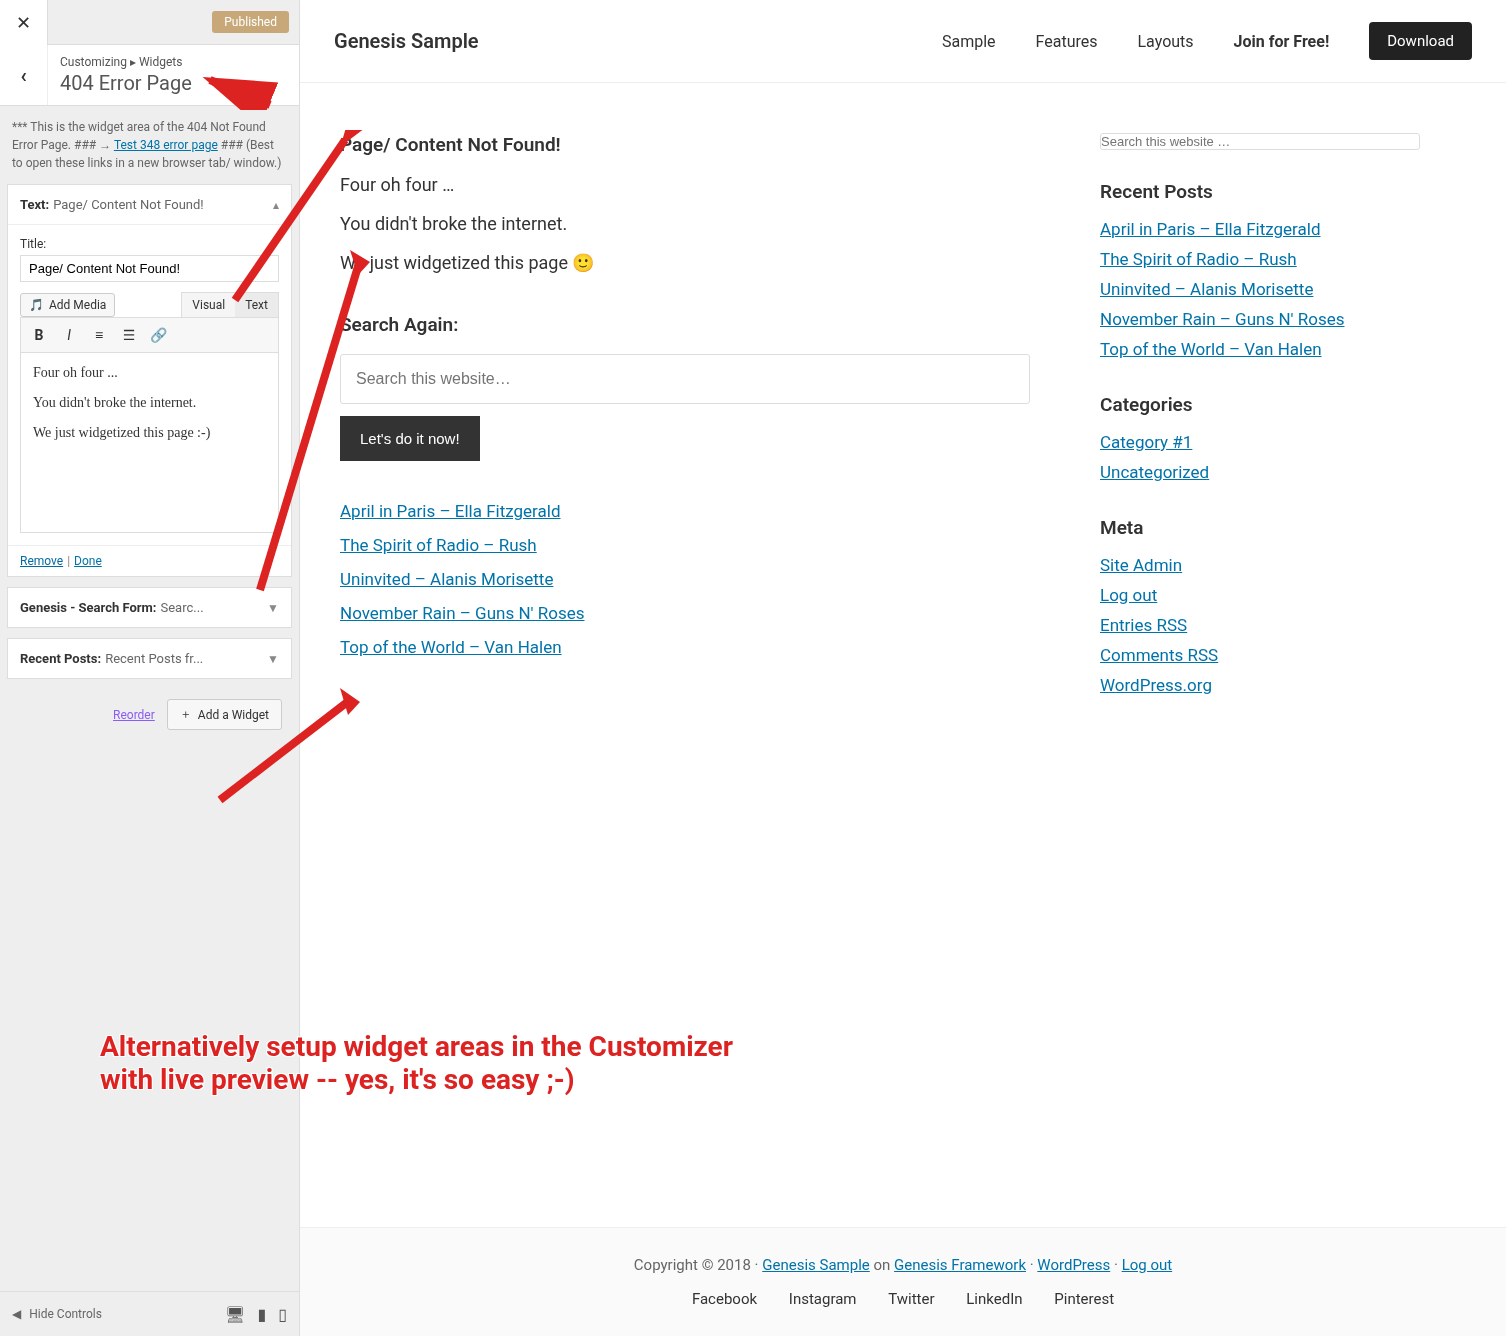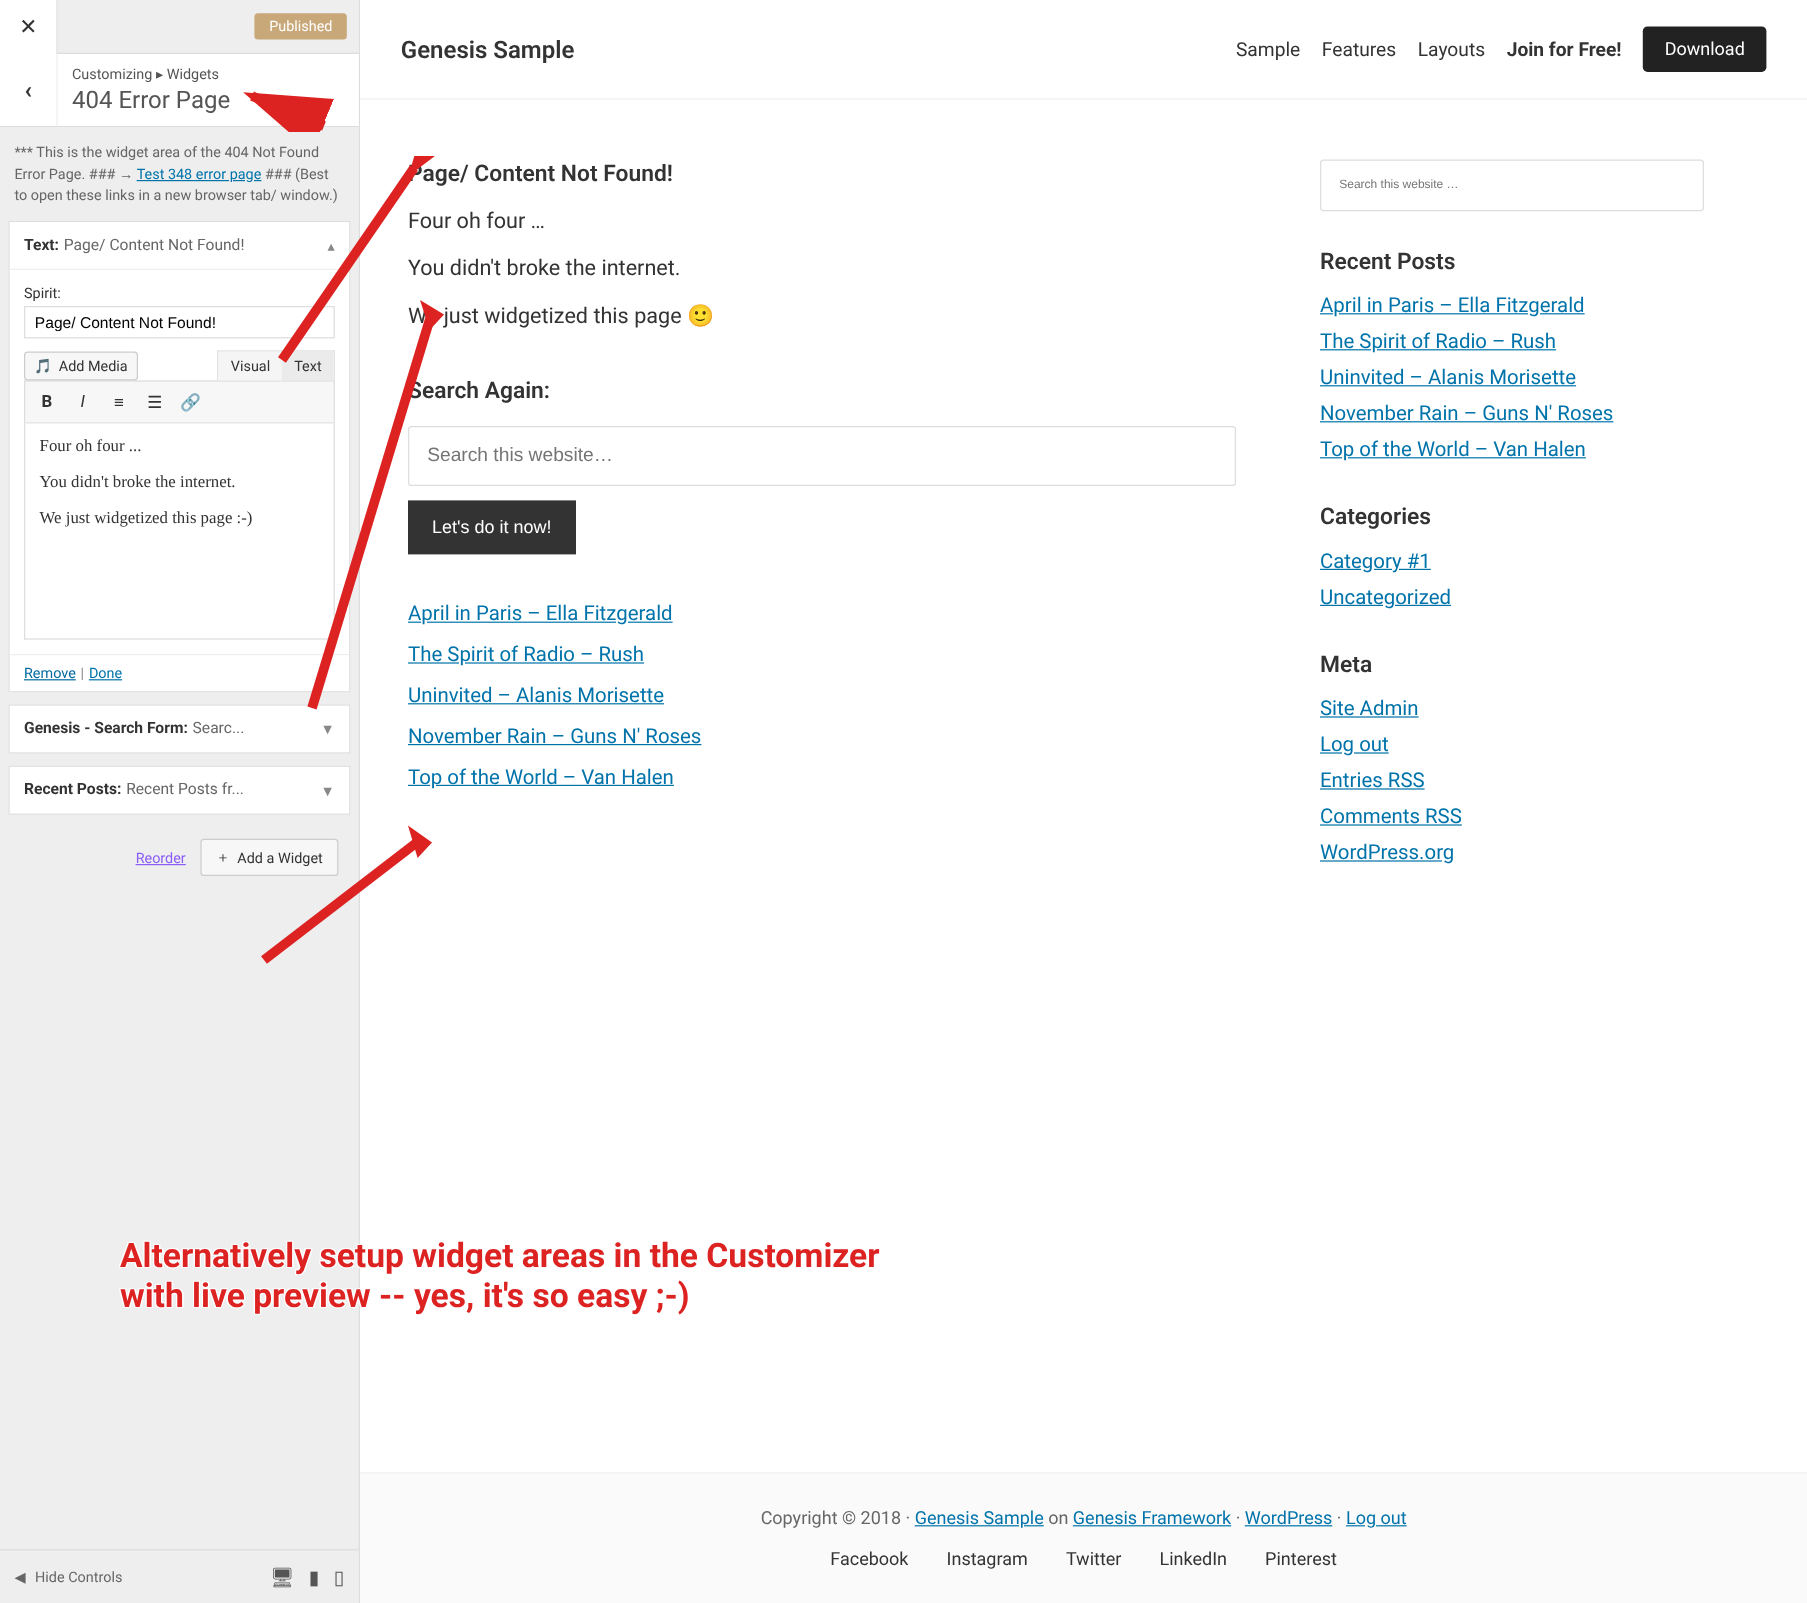--- a/index.html
+++ b/index.html
@@ -41,36 +41,36 @@
 .cz-bottom-actions { display: flex; justify-content: flex-end; align-items: center; padding: 10px; gap: 12px; }
 .reorder-link { color: #8b5cf6; text-decoration: underline; font-size: 12px; cursor: pointer; }
 .addwidget-btn { border: 1px solid #ccc; background: #f7f7f7; padding: 6px 12px; font-size: 12px; border-radius: 3px; cursor: pointer; display: flex; align-items: center; gap: 6px; }
 .cz-footer { position: absolute; bottom: 0; left: 0; right: 0; height: 45px; border-top: 1px solid #ddd; background: #eee; display: flex; align-items: center; padding: 0 12px; }
 .hide-ctrls { display: flex; align-items: center; gap: 8px; color: #666; cursor: pointer; font-size: 12px; }
 .device-icons { margin-left: auto; display: flex; gap: 12px; }
 .device-icons span { font-size: 16px; cursor: pointer; color: #555; }
 .preview { flex: 1; background: #fff; display: flex; flex-direction: column; overflow: hidden; }
 .pv-header { display: flex; align-items: center; padding: 22px 34px; border-bottom: 1px solid #eee; }
 .pv-site-title { font-size: 20px; font-weight: 600; color: #333; }
-.pv-nav { margin-left: auto; display: flex; align-items: center; gap: 18px; }
+.pv-nav { margin-left: auto; display: flex; align-items: center; gap: 40px; }
 .pv-nav a { color: #333; text-decoration: none; font-size: 16px; }
 .pv-nav a.bold { font-weight: bold; }
 .pv-dl-btn { background: #222; color: #fff; padding: 10px 18px; border-radius: 4px; font-size: 15px; cursor: pointer; }
 .pv-body { display: flex; padding: 50px 40px; gap: 70px; flex: 1; }
 .pv-main { flex: 1; max-width: 690px; }
 .pv-main h3 { font-size: 19px; font-weight: 600; margin-bottom: 18px; color: #333; }
 .pv-main p { font-size: 18px; color: #333; margin-bottom: 18px; }
 .pv-main .section { margin-bottom: 40px; }
 .pv-search-input { width: 100%; border: 1px solid #ddd; padding: 15px; font-size: 16px; margin-bottom: 12px; border-radius: 3px; }
 .pv-search-btn { background: #333; color: #fff; border: none; padding: 14px 20px; font-size: 15px; cursor: pointer; }
 .pv-main ul { list-style: none; }
 .pv-main ul li { margin-bottom: 14px; }
 .pv-main a, .pv-side a { color: #0073aa; text-decoration: underline; font-size: 17px; }
 .pv-side { width: 320px; }
-.pv-side-search { width: 100%; border: 1px solid #ddd; padding: 15px; font-size: 10px; border-radius: 3px; margin-bottom: 30px; }
+.pv-side-search { width: 100%; border: 1px solid #ddd; font-size: 13px; border-radius: 3px; margin-bottom: 30px; }
 .pv-side h4 { font-size: 19px; font-weight: 600; margin-bottom: 16px; color: #333; }
 .pv-side ul { list-style: none; margin-bottom: 34px; }
 .pv-side ul li { margin-bottom: 10px; }
 .pv-footer { background: #fafafa; border-top: 1px solid #eee; padding: 28px 20px; text-align: center; font-size: 15px; color: #666; }
 .pv-footer a { color: #0073aa; text-decoration: underline; }
 .pv-footer .social { margin-top: 16px; }
 .pv-footer .social span { margin: 0 14px; color: #333; }
 .annotation { position: absolute; font-size: 28px; font-weight: bold; color: #d22; text-shadow: 1px 1px 0 #fff, -1px -1px 0 #fff, 1px -1px 0 #fff, -1px 1px 0 #fff; pointer-events: none; }
 .arrow { position: absolute; pointer-events: none; }
 </style>
@@ -97,21 +97,21 @@
 
     <div class="cz-widgets">
 
       <div class="widget-box">
         <div class="widget-head">
           <span class="wtype">Text:</span>
           <span class="wtitle">Page/ Content Not Found!</span>
           <span class="widget-chevron">▴</span>
         </div>
         <div class="widget-body">
-          <label class="wbody-label">Spirit:</label>
+          <label class="wbody-label">Title:</label>
           <input class="wbody-input" value="Page/ Content Not Found!" style="">
           <div class="addmedia-row">
             <div class="addmedia-btn">
               <span>🎵</span>
               <span>Add Media</span>
             </div>
             <div class="vt-tabs">
               <div class="vt-tab">Visual</div>
               <div class="vt-tab active">Text</div>
             </div>

